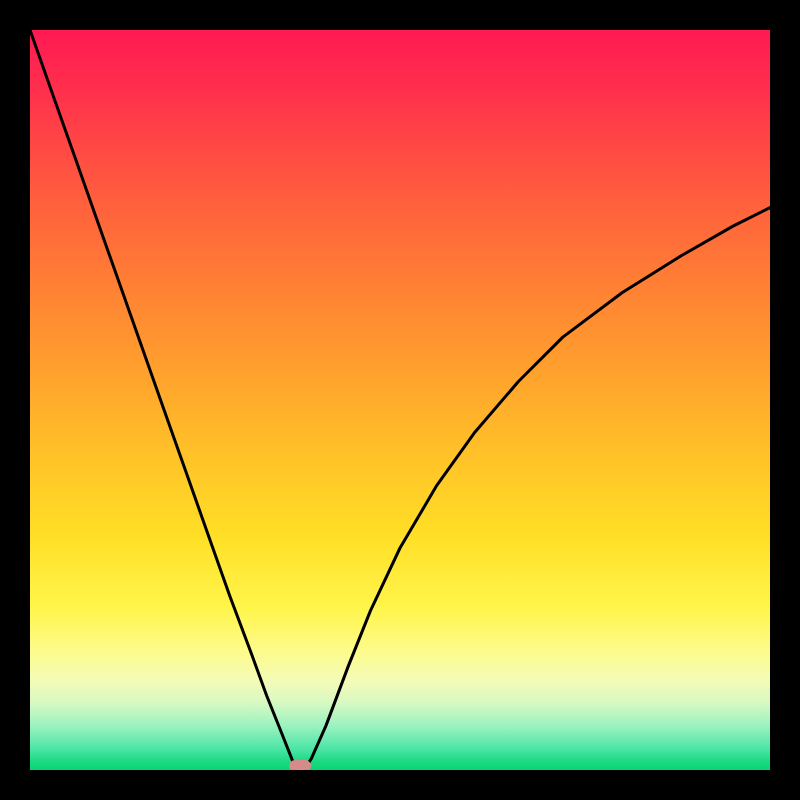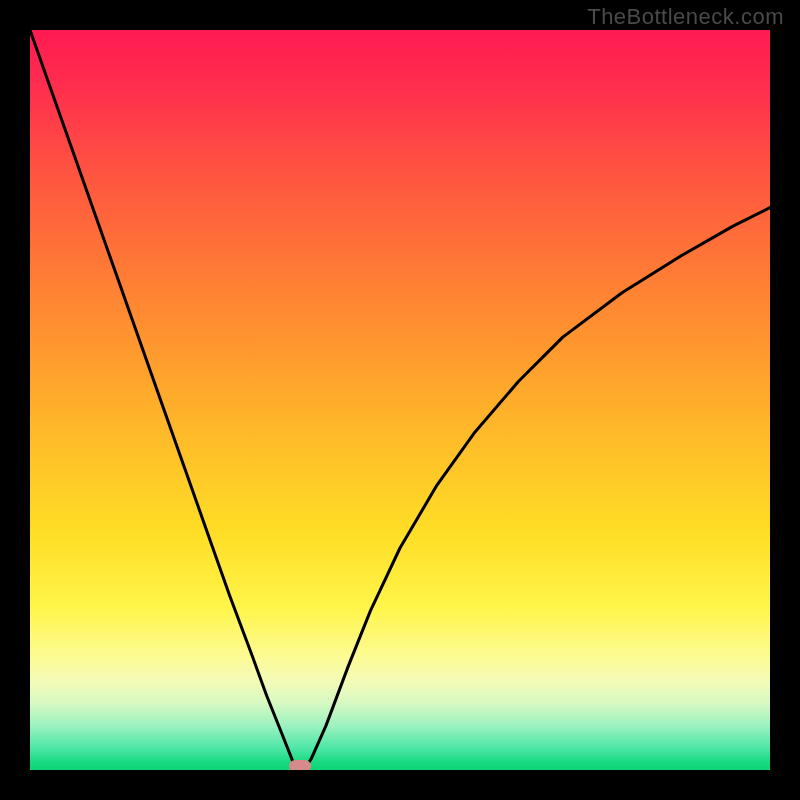--- a/index.html
+++ b/index.html
@@ -68,21 +68,20 @@
     font-size: 22px;
     font-weight: 400;
     letter-spacing: 0.5px;
   }
 </style>
 </head>
 <body>
 
 <div class="frame">
 
-  <div class="watermark">TheBottleneck.com</div>
 
   <div class="plot-area">
 
     <div class="gradient-bg"></div>
 
     <svg class="curve-layer" viewBox="0 0 740 740" preserveAspectRatio="none">
       <path fill="none" stroke="#000000" stroke-width="3" stroke-linejoin="round" stroke-linecap="round" d="M0.0 0.0 L22.2 62.9 L44.4 125.8 L66.6 188.7 L88.8 251.6 L111.0 314.5 L133.2 377.4 L155.4 440.3 L177.6 503.2 L199.8 566.1 L222.0 625.3 L236.8 666.0 L251.6 703.0 L262.7 731.1 L273.8 740.0 L281.2 728.9 L296.0 695.6 L318.2 636.4 L340.4 580.9 L370.0 518.0 L407.0 455.1 L444.0 403.3 L488.4 351.5 L532.8 307.1 L592.0 262.7 L651.2 225.7 L703.0 196.1 L740.0 177.6"></path>
     </svg>
 
     <div class="marker" style="left: 270.1px; top: 736px;"></div>

